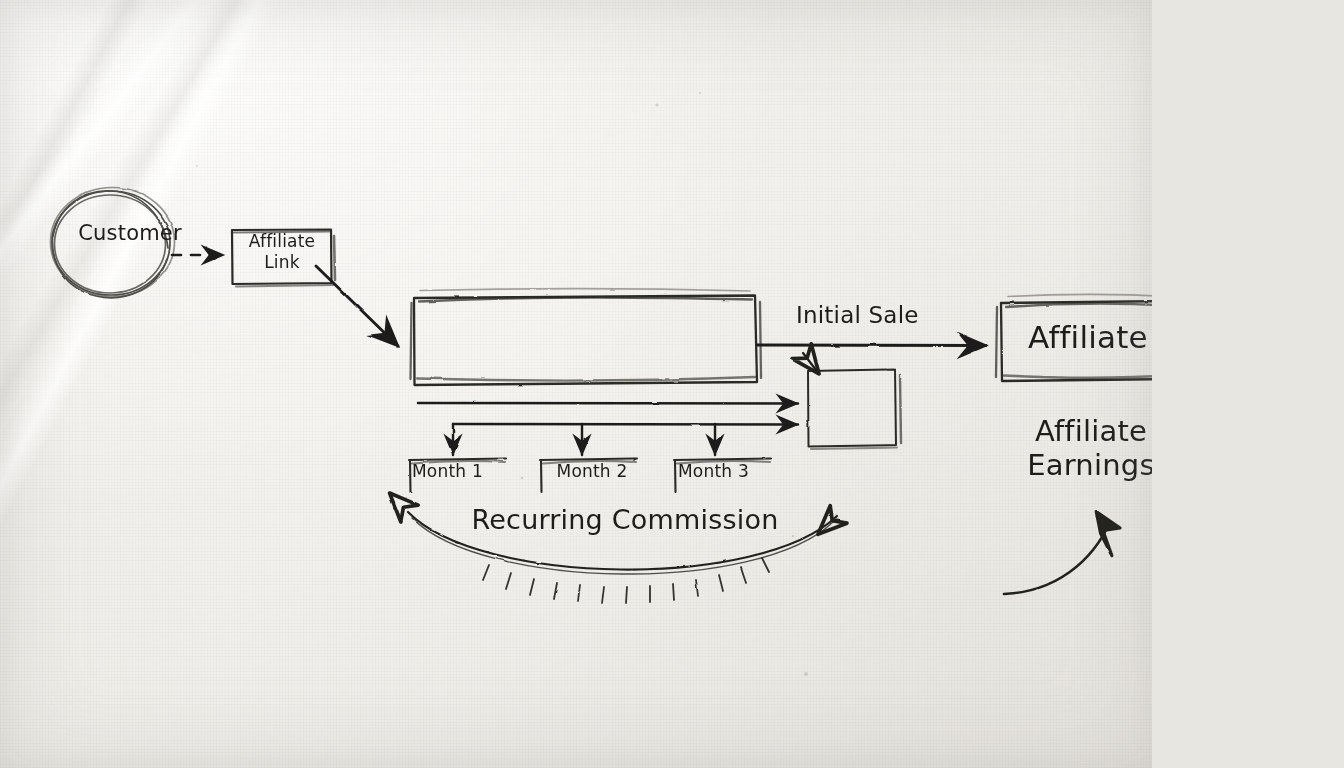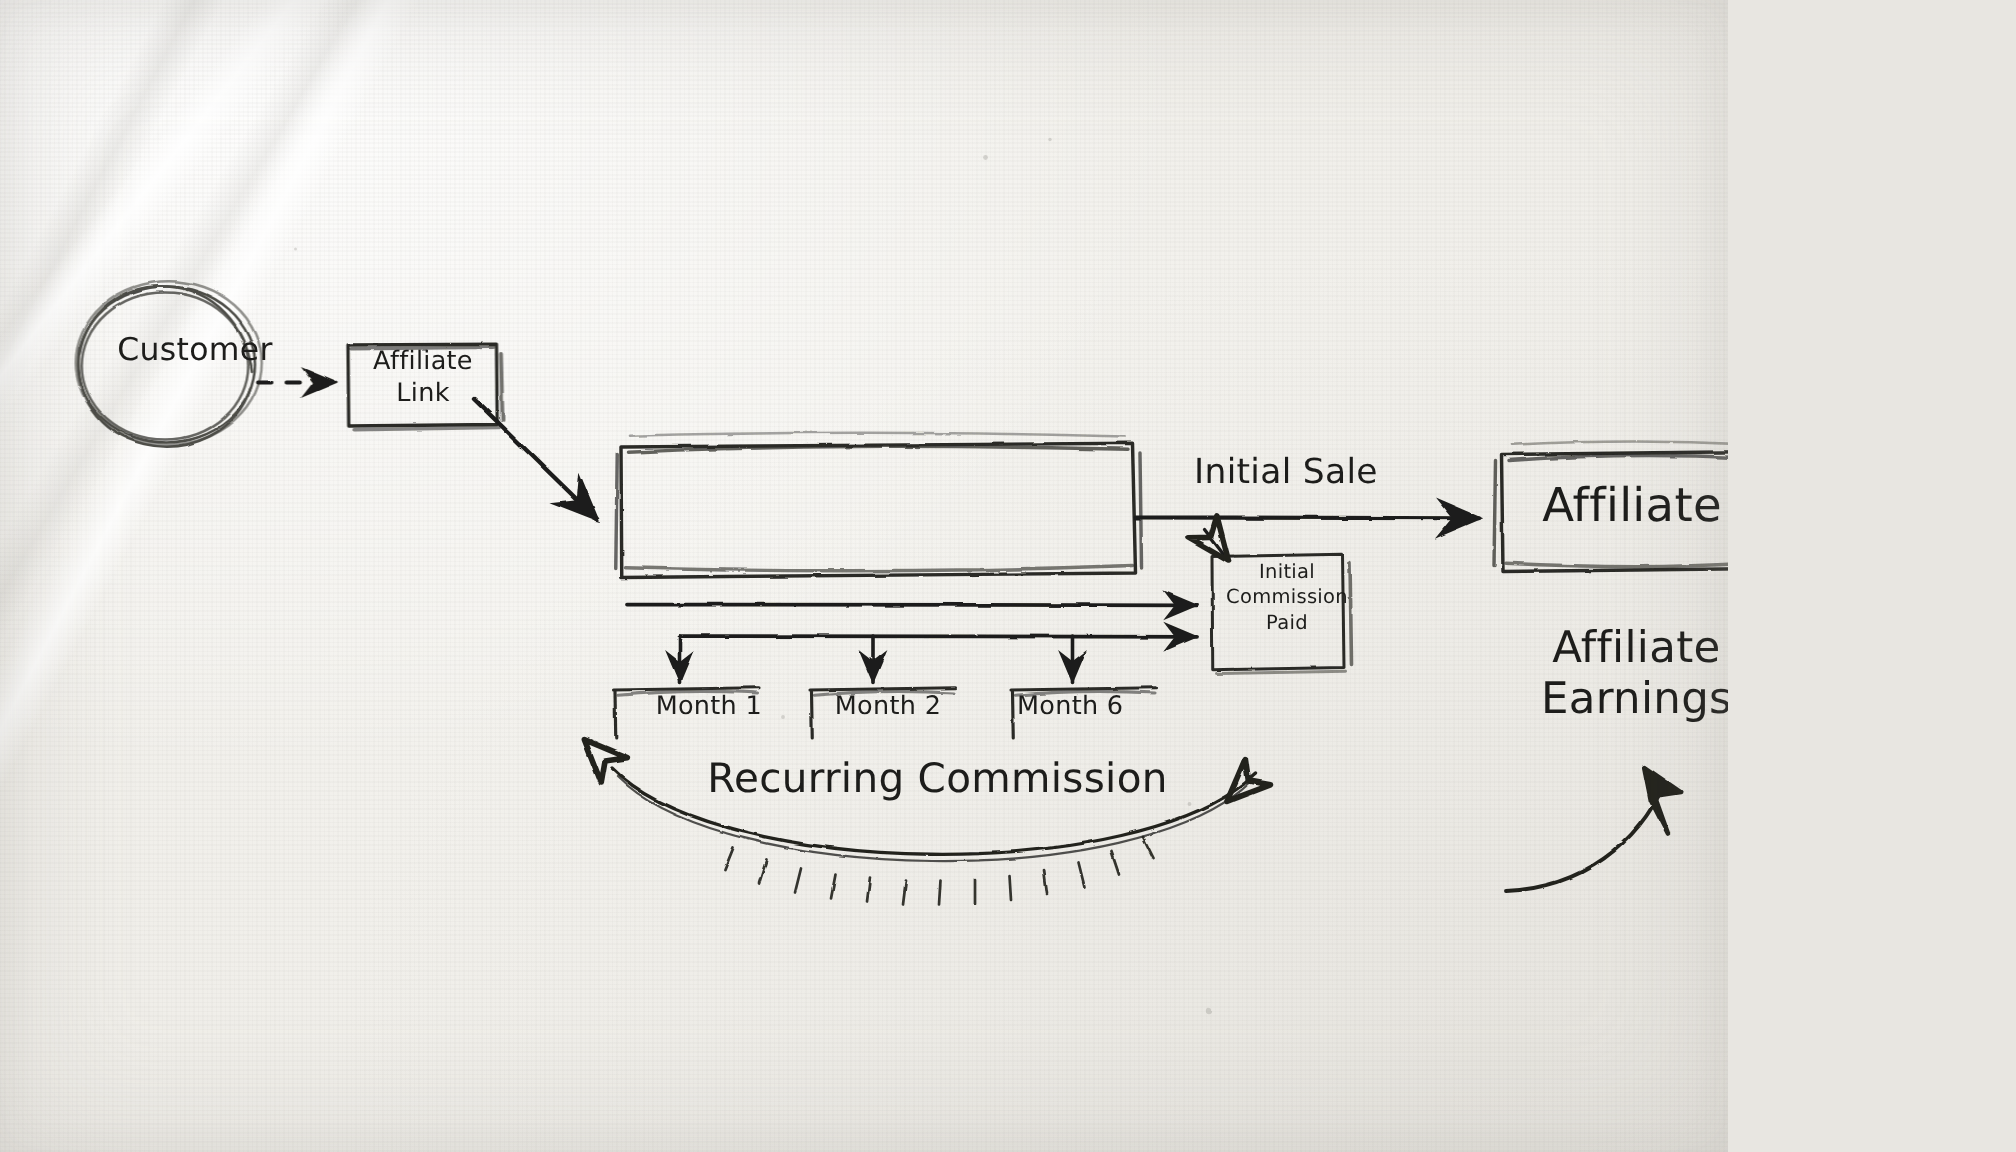--- a/index.html
+++ b/index.html
@@ -51,21 +51,21 @@
     line-height: 1.12;
     white-space: pre-line;
     pointer-events: none;
     letter-spacing: 0.2px;
   }
   .lbl-customer   { left: 48px;  top: 222px; width: 164px; font-size: 21px; }
   .lbl-afflink    { left: 228px; top: 231px; width: 108px; font-size: 17px; line-height: 1.25; }
   .lbl-subsvc     { left: 414px; top: 318px; width: 330px; font-size: 30px; }
   .lbl-affiliate  { left: 998px; top: 320px; width: 180px; font-size: 31px; }
   .lbl-icp        { left: 810px; top: 374px; width: 96px;  font-size: 13px; line-height: 1.3; }
-  .lbl-m1         { left: 412px; top: 462px; width: 96px;  font-size: 17px; text-align: right; }
+  .lbl-m1         { left: 412px; top: 462px; width: 96px;  font-size: 17px; text-align: left; }
   .lbl-m2         { left: 544px; top: 462px; width: 96px;  font-size: 17px; text-align: center; }
   .lbl-m3         { left: 678px; top: 462px; width: 96px;  font-size: 17px; text-align: left; }
   .lbl-initsale   { left: 796px; top: 303px; width: 170px; font-size: 23px; text-align: left; }
   .lbl-recurring  { left: 455px; top: 505px; width: 340px; font-size: 27px; }
   .lbl-earnings   { left: 996px; top: 414px; width: 190px; font-size: 29px; line-height: 1.18; }
 </style>
 </head>
 <body>
 
 <div id="page">
@@ -224,27 +224,24 @@
   </svg>
 
   <div class="node-label lbl-customer">Customer</div>
 
   <div class="node-label lbl-afflink">Affiliate
 Link</div>
 
 
   <div class="node-label lbl-affiliate">Affiliate</div>
 
-  <div class="node-label lbl-icp">Initial
-Commission
-Paid</div>
 
   <div class="node-label lbl-m1">Month 1</div>
   <div class="node-label lbl-m2">Month 2</div>
-  <div class="node-label lbl-m3">Month 6</div>
+  <div class="node-label lbl-m3">Month 3</div>
 
   <div class="node-label lbl-initsale">Initial Sale</div>
 
   <div class="node-label lbl-recurring">Recurring Commission</div>
 
   <div class="node-label lbl-earnings">Affiliate
 Earnings</div>
 
   <div id="vignette"></div>
 </div>

